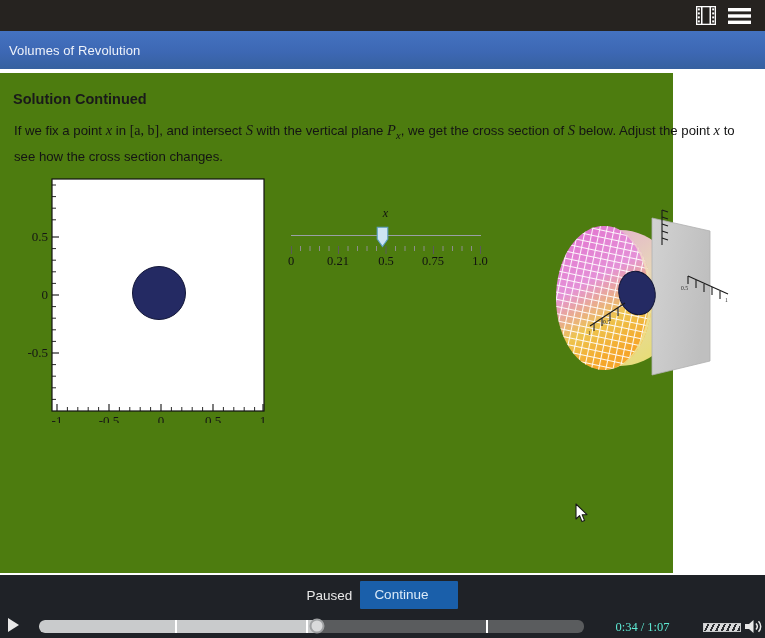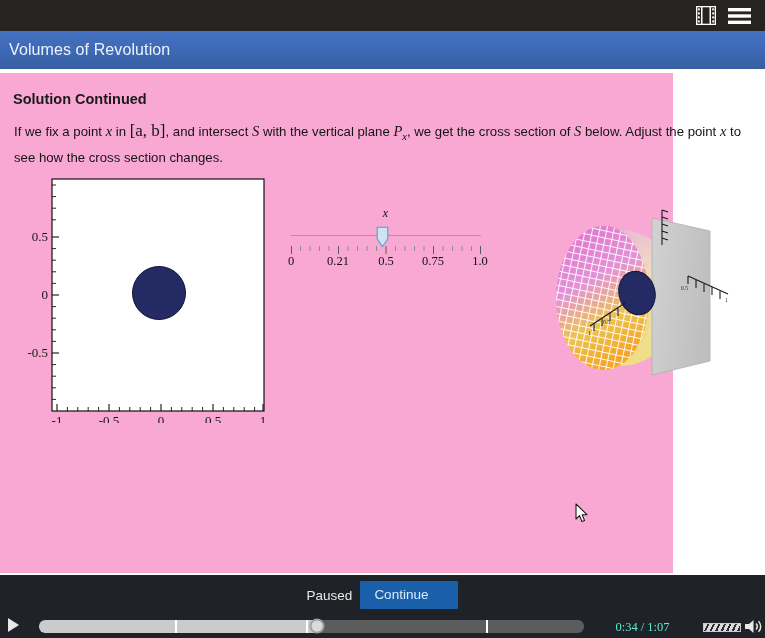--- a/index.html
+++ b/index.html
@@ -21,35 +21,35 @@
   .icon-btn { cursor: pointer; line-height: 0; }
 
   
   .titlebar {
     position: absolute; left: 0; top: 31px; width: 765px; height: 40px;
     background: linear-gradient(to bottom, #4472c0 0%, #3d68b4 55%, #36609f 100%);
     border-bottom: 2px solid #ffffff;
     display: flex; align-items: center;
   }
   .titlebar .title {
-    color: #eef2fa; font-size: 16px; padding-left: 9px; letter-spacing: .1px;
-  }
-
-  
-  .content { position: absolute; left: 0; top: 73px; width: 673px; height: 500px; background: #f9a8d4; }
+    color: #eef2fa; font-size: 13px; padding-left: 9px; letter-spacing: .1px;
+  }
+
+  
+  .content { position: absolute; left: 0; top: 73px; width: 673px; height: 500px; background: #4d7c0f; }
   .sec-head {
     position: absolute; left: 13px; top: 18px;
     font-size: 14.5px; font-weight: bold; color: #1a1a1a;
   }
   .para {
     position: absolute; left: 14px; top: 47px; width: 738px;
     font-size: 13.2px; color: #141414; line-height: 21px;
   }
   .mi { font-family: "Liberation Serif", serif; font-style: italic; font-size: 14.5px; }
-  .mr { font-family: "Liberation Serif", serif; font-size: 17px; text-align: right; }
+  .mr { font-family: "Liberation Serif", serif; font-size: 14px; text-align: right; }
   .msub { font-family: "Liberation Serif", serif; font-style: italic; font-size: 10.5px;
           vertical-align: sub; }
 
   
   .plot2d { position: absolute; left: 24px; top: 100px; width: 250px; height: 250px; }
 
   
   .slider-wrap { position: absolute; left: 283px; top: 133px; width: 205px; height: 75px; }
   .slider-label {
     position: absolute; left: 0; top: 0; width: 205px; text-align: center;

